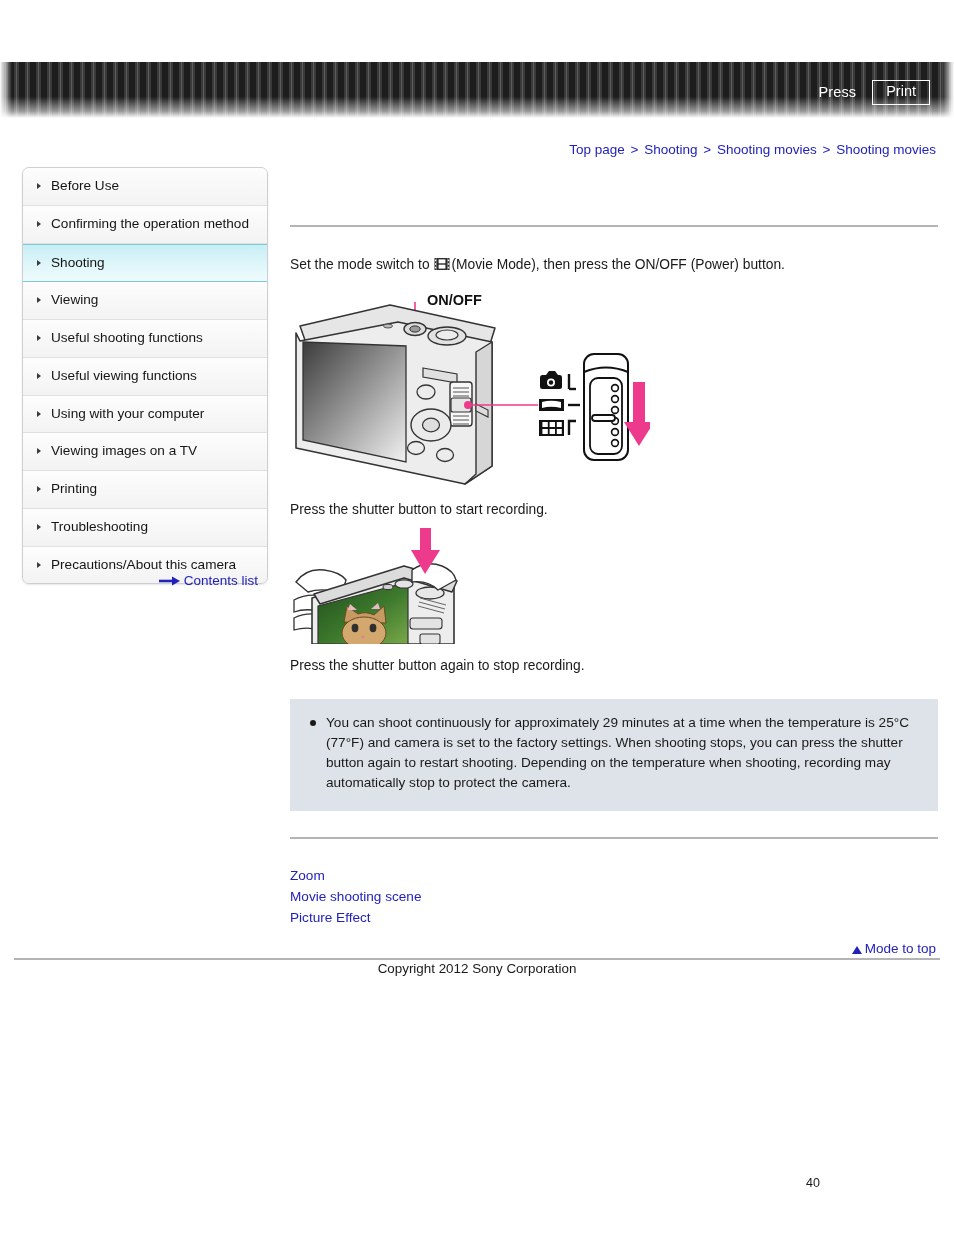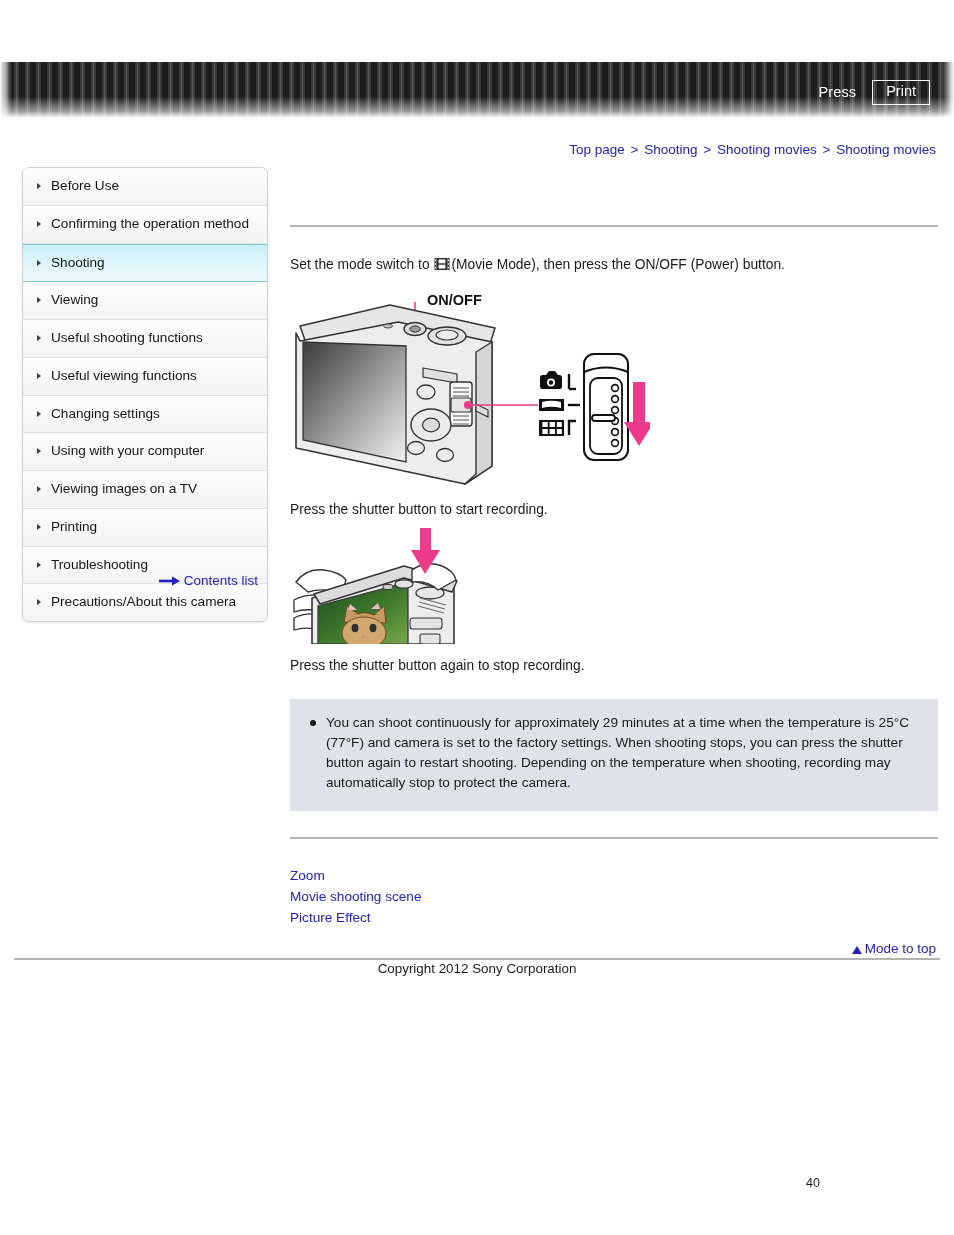--- a/index.html
+++ b/index.html
@@ -313,24 +313,20 @@
   <div class="nav-item">
     <span class="tri"></span>
     <span>Useful shooting functions</span>
   </div>
   <div class="nav-item">
     <span class="tri"></span>
     <span>Useful viewing functions</span>
   </div>
   <div class="nav-item">
     <span class="tri"></span>
-    <span>Changing settings</span>
-  </div>
-  <div class="nav-item">
-    <span class="tri"></span>
     <span>Using with your computer</span>
   </div>
   <div class="nav-item">
     <span class="tri"></span>
     <span>Viewing images on a TV</span>
   </div>
   <div class="nav-item">
     <span class="tri"></span>
     <span>Printing</span>
   </div>

